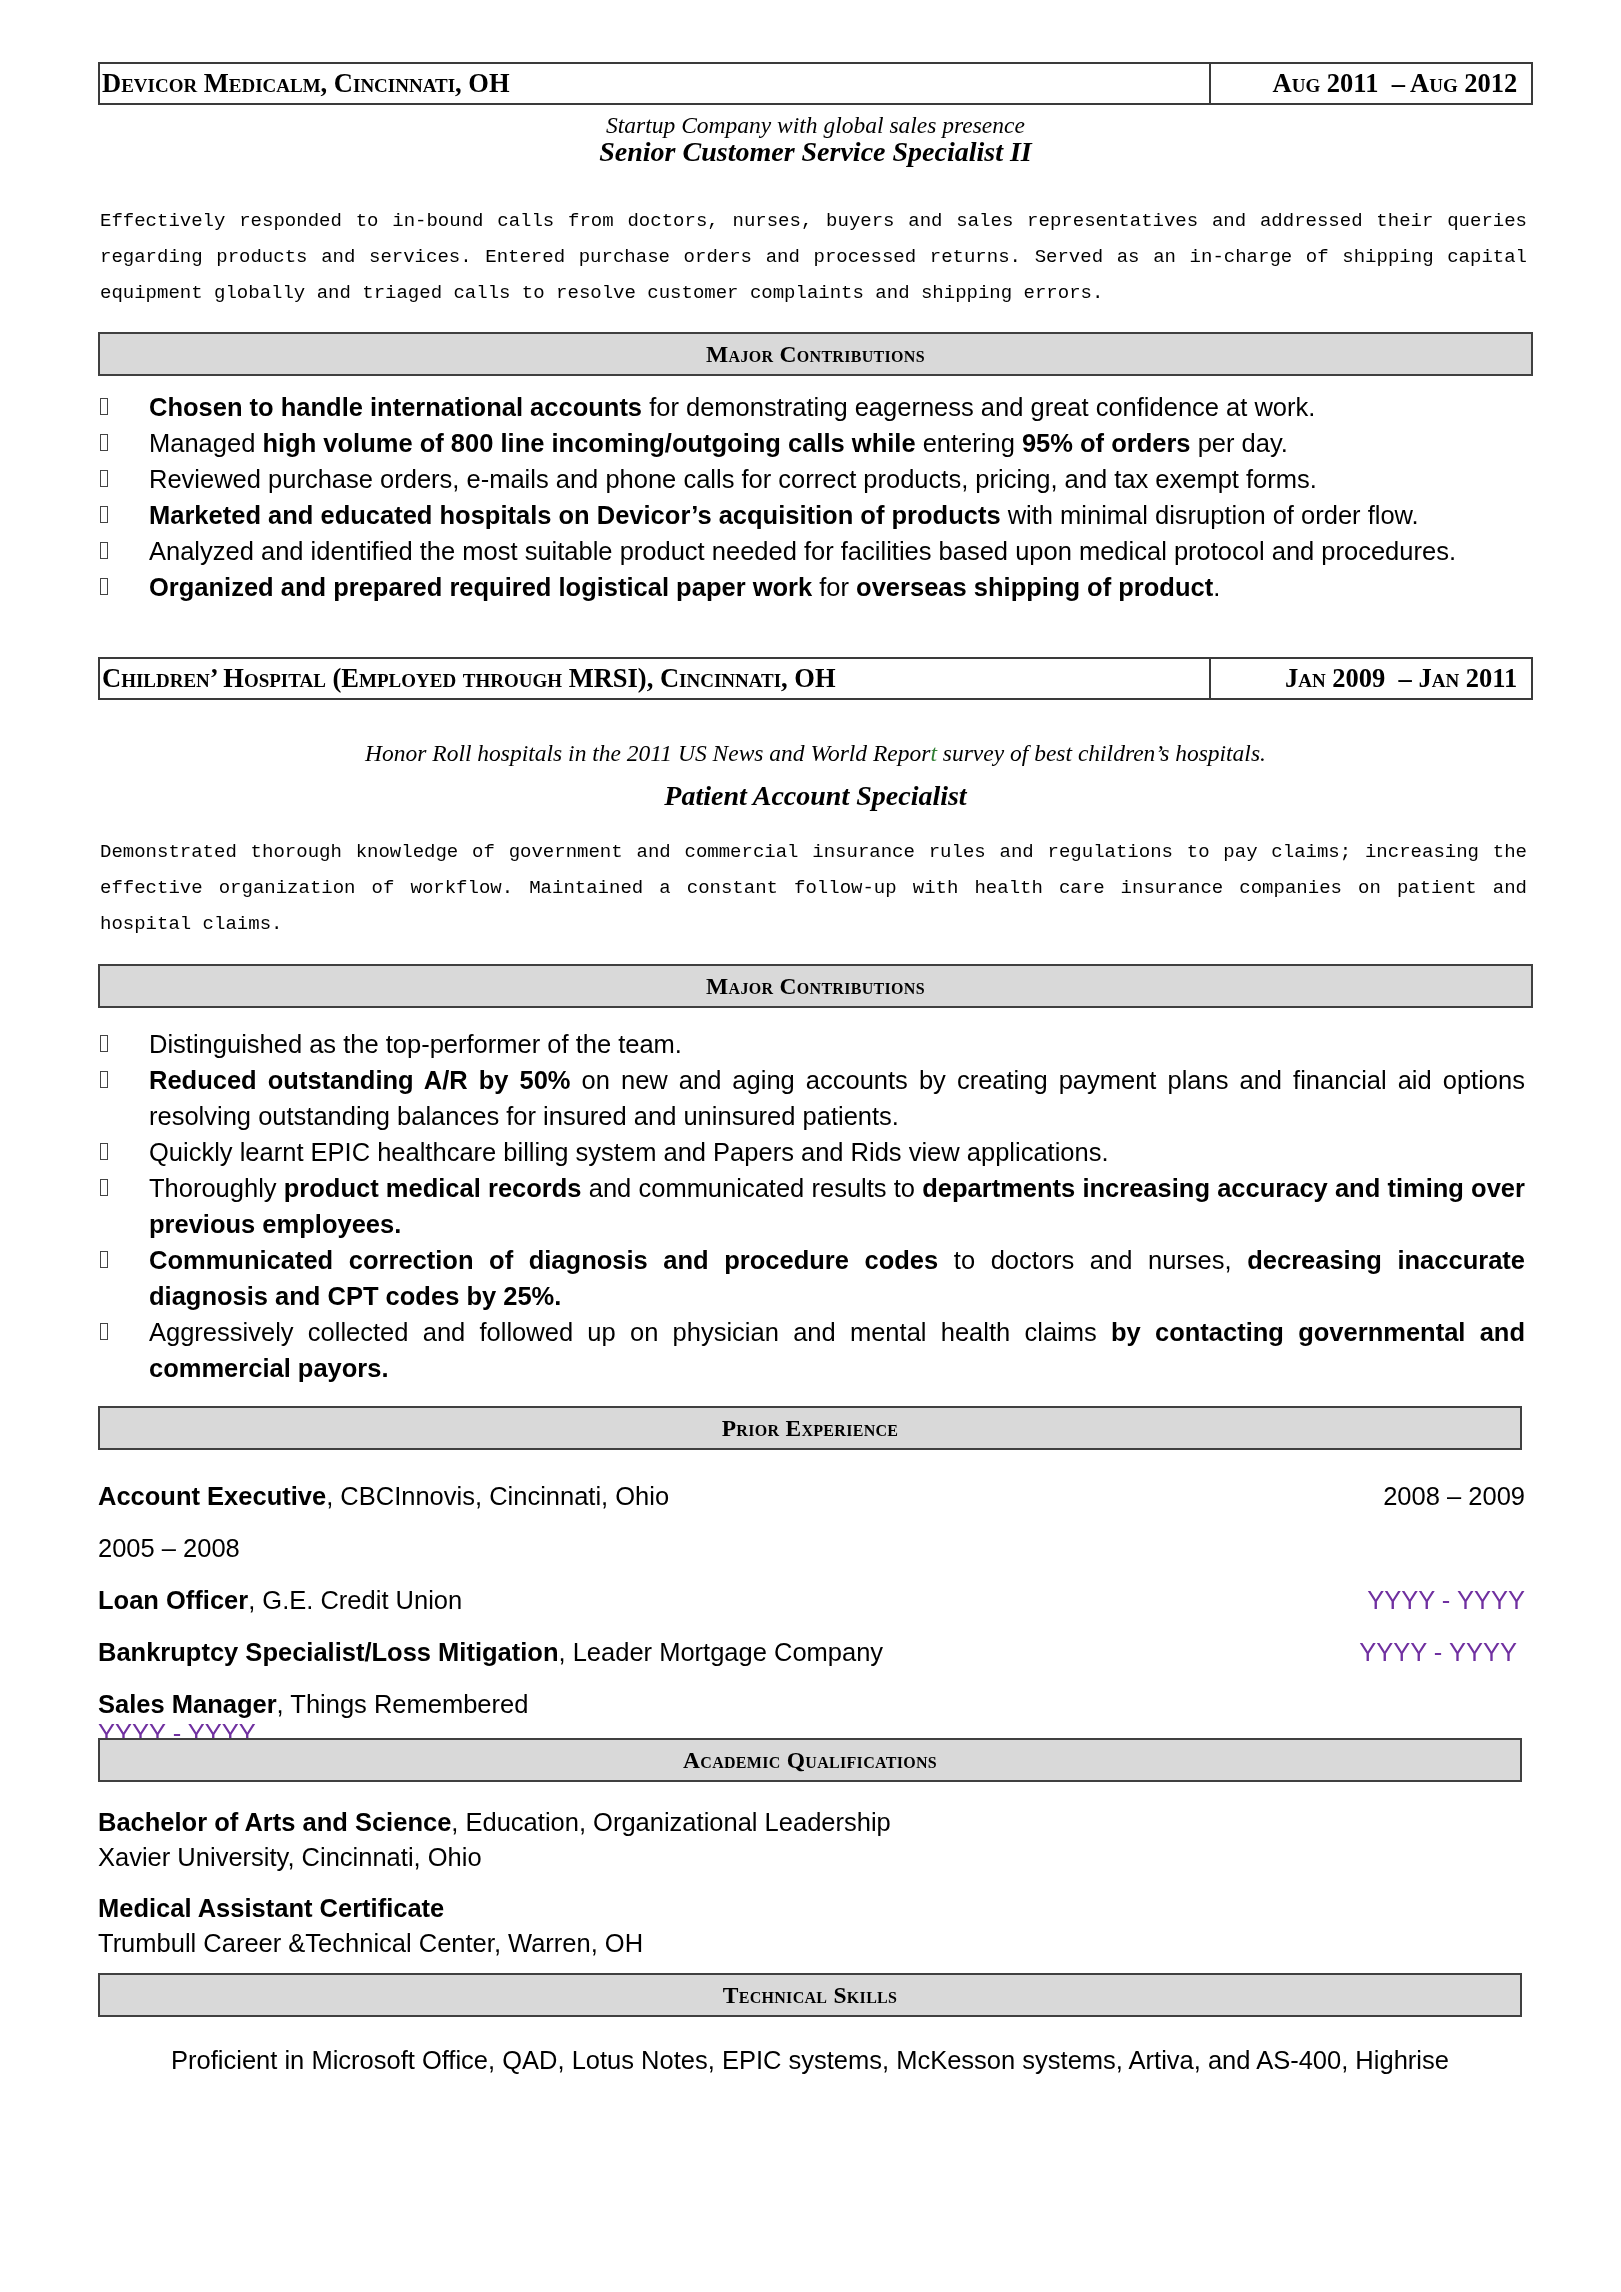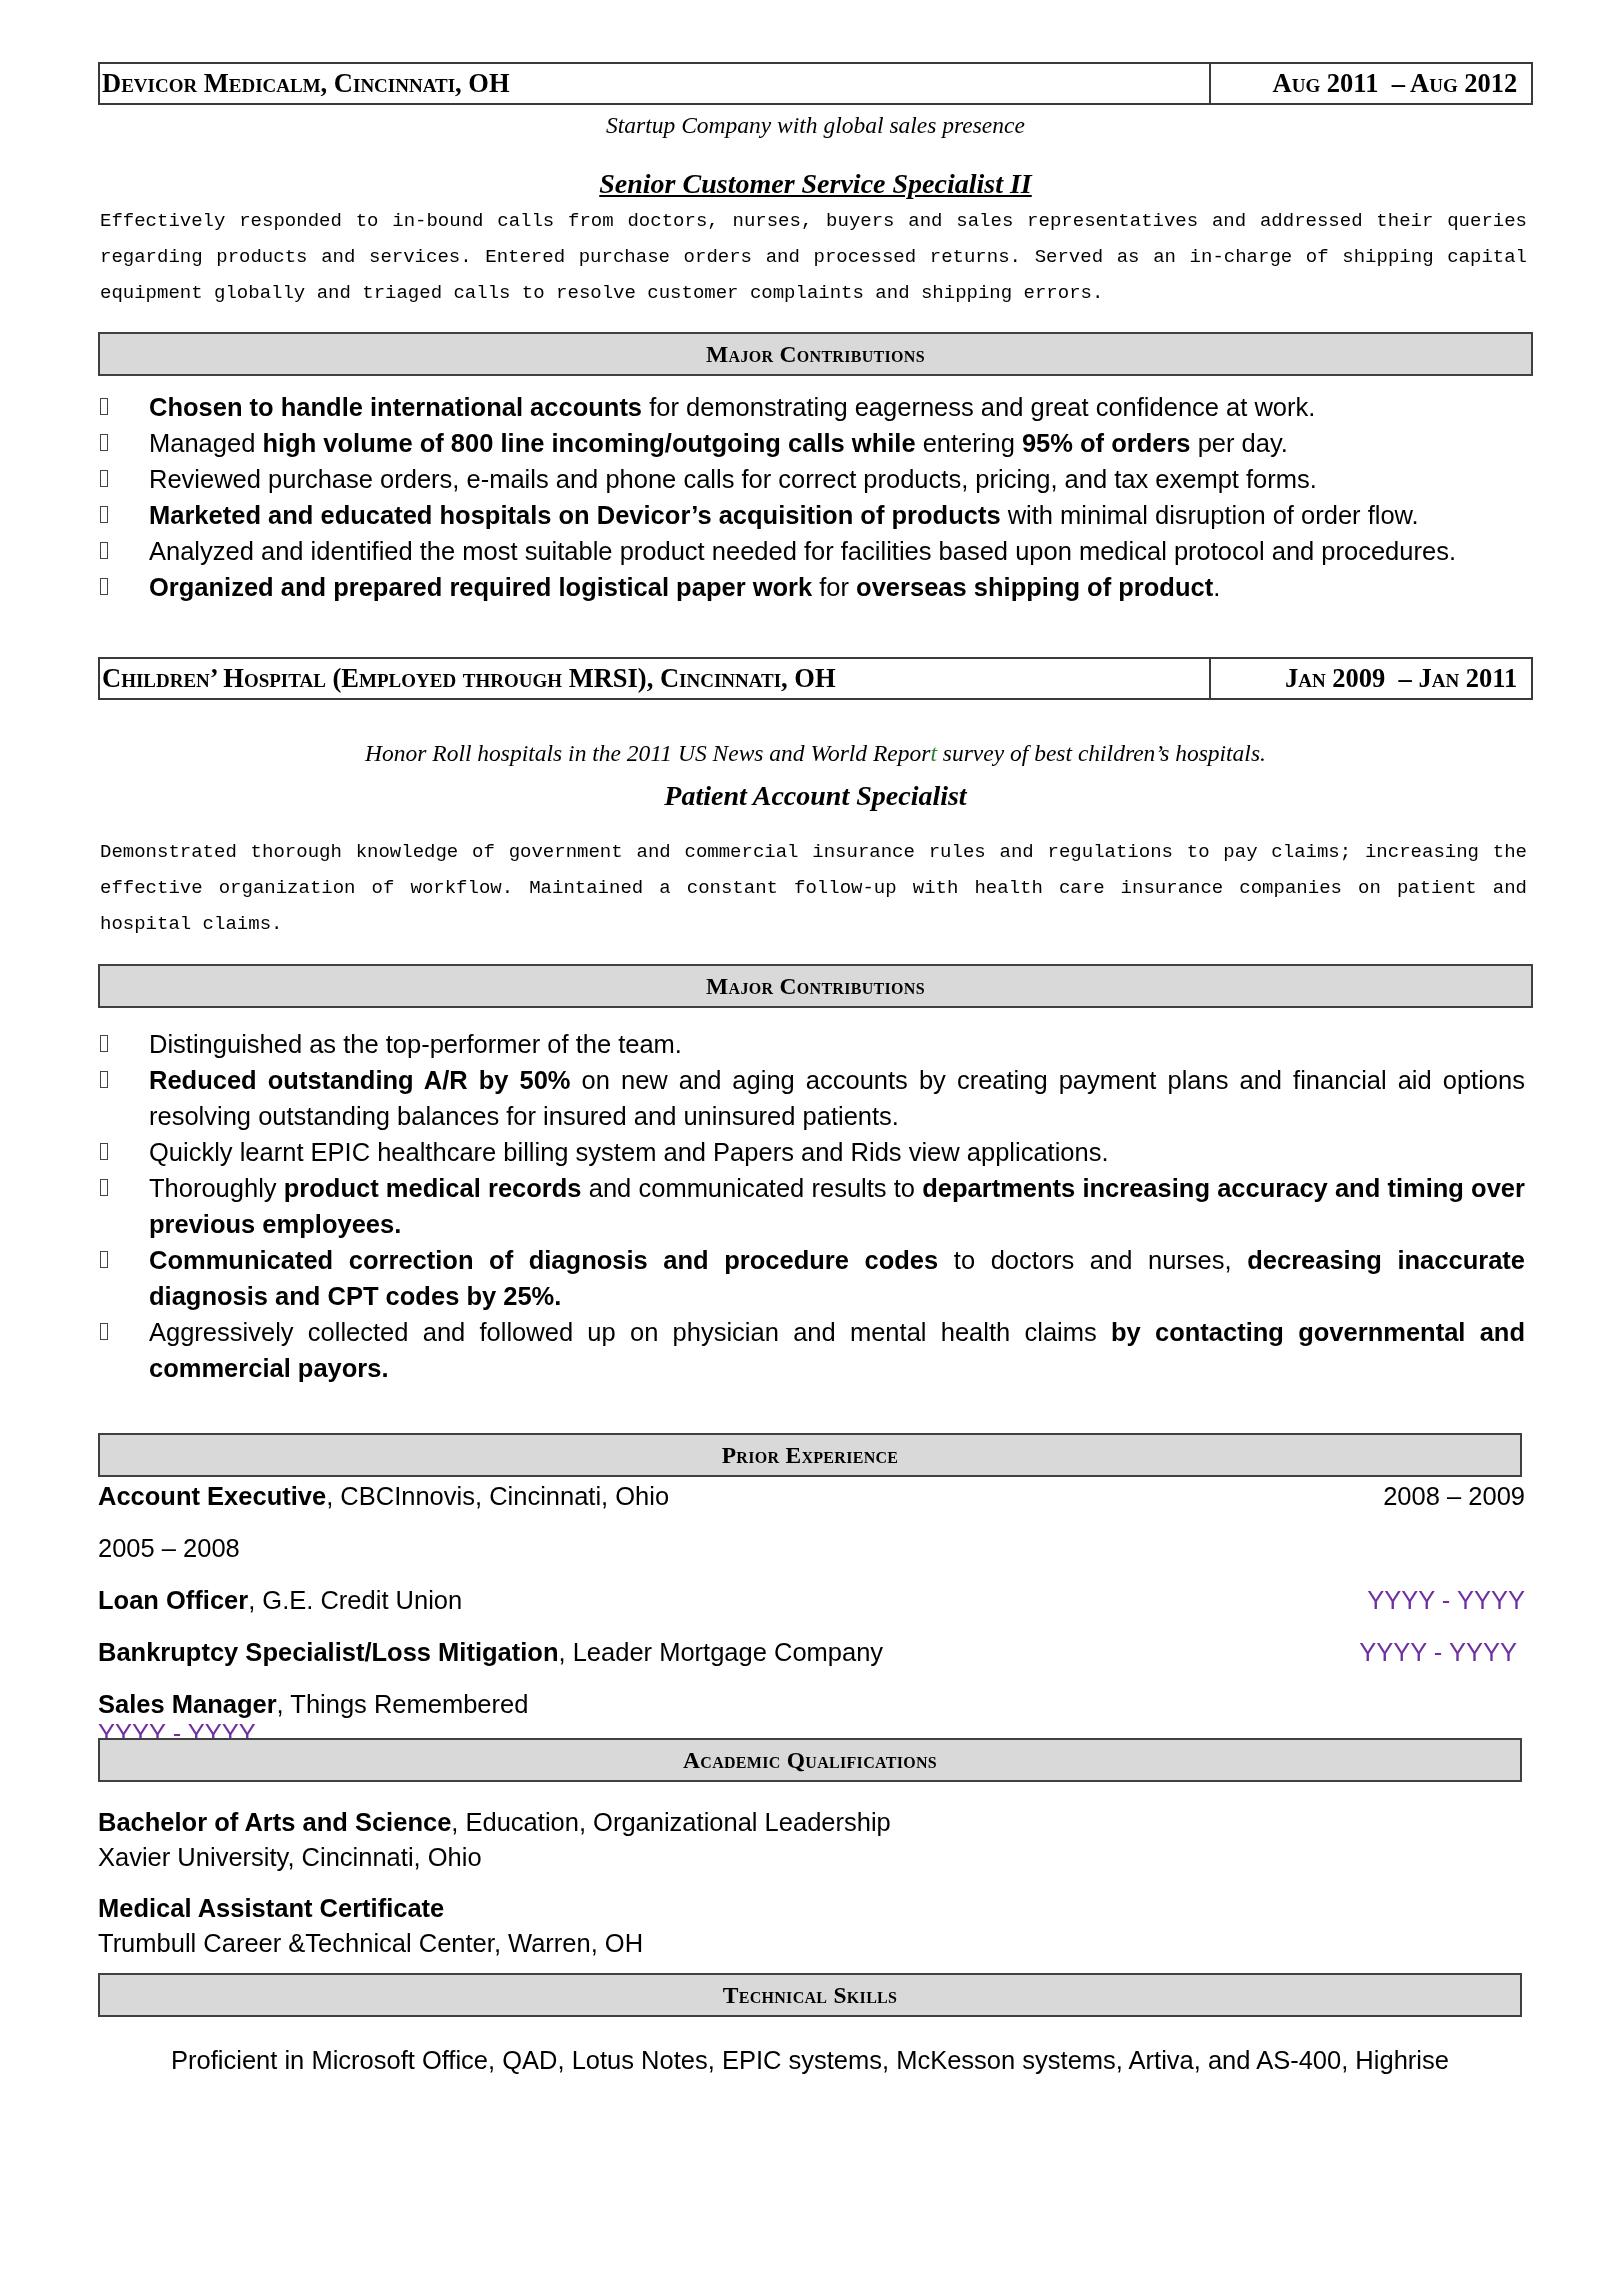--- a/index.html
+++ b/index.html
@@ -23,21 +23,21 @@
   .green { color: #2e7d32; }
 </style>
 </head>
 <body>
 
 <div class="hdrbox" style="top:62px;">
   <div class="left">Devicor Medicalm, Cincinnati, OH</div>
   <div class="right">Aug 2011  – Aug 2012</div>
 </div>
 <div class="italic-center" style="top:112px; font-size:23.5px;">Startup Company with global sales presence</div>
-<div class="italic-center" style="top:168px; font-size:28px; font-weight:bold;text-decoration:underline;">Senior Customer Service Specialist II</div>
+<div class="italic-center" style="top:136px; font-size:28px; font-weight:bold;">Senior Customer Service Specialist II</div>
 <div class="para" style="top:203px;">Effectively responded to in-bound calls from doctors, nurses, buyers and sales representatives and addressed their queries regarding products and services. Entered purchase orders and processed returns. Served as an in-charge of shipping capital equipment globally and triaged calls to resolve customer complaints and shipping errors.</div>
 
 <div class="band wide" style="top:332px;">Major Contributions</div>
 
 <ul class="bullets" style="top:389px;">
   <li><span class="mark"></span><b>Chosen to handle international accounts</b><span> for demonstrating eagerness and great confidence at work.</span></li>
   <li><span class="mark"></span><span>Managed </span><b>high volume of 800 line incoming/outgoing calls while</b><span> entering </span><b>95% of orders</b><span> per day.</span></li>
   <li><span class="mark"></span><span>Reviewed purchase orders, e-mails and phone calls for correct products, pricing, and tax exempt forms.</span></li>
   <li><span class="mark"></span><b>Marketed and educated hospitals on Devicor’s acquisition of products</b><span> with minimal disruption of order flow.</span></li>
   <li><span class="mark"></span><span>Analyzed and identified the most suitable product needed for facilities based upon medical protocol and procedures.</span></li>
@@ -59,21 +59,21 @@
 
 <ul class="bullets" style="top:1026px;">
   <li><span class="mark"></span><span>Distinguished as the top-performer of the team.</span></li>
   <li><span class="mark"></span><b>Reduced outstanding A/R by 50%</b><span> on new and aging accounts by creating payment plans and financial aid options resolving outstanding balances for insured and uninsured patients.</span></li>
   <li><span class="mark"></span><span>Quickly learnt EPIC healthcare billing system and Papers and Rids view applications.</span></li>
   <li><span class="mark"></span><span>Thoroughly </span><b>product medical records</b><span> and communicated results to </span><b>departments increasing accuracy and timing over previous employees.</b></li>
   <li><span class="mark"></span><b>Communicated correction of diagnosis and procedure codes</b><span> to doctors and nurses, </span><b>decreasing inaccurate diagnosis and CPT codes by 25%.</b></li>
   <li><span class="mark"></span><span>Aggressively collected and followed up on physician and mental health claims </span><b>by contacting governmental and commercial payors.</b></li>
 </ul>
 
-<div class="band narrow" style="top:1406px;margin-top:27px;">Prior Experience</div>
+<div class="band narrow" style="top:1406px;">Prior Experience</div>
 
 <div class="prow" style="top:1482px;">
   <span><b>Account Executive</b><span>, CBCInnovis, Cincinnati, Ohio</span></span>
   <span>2008 – 2009</span>
 </div>
 <div class="prow" style="top:1534px;">
   <span>2005 – 2008</span>
 </div>
 <div class="prow" style="top:1586px;">
   <span><b>Loan Officer</b><span>, G.E. Credit Union</span></span>

